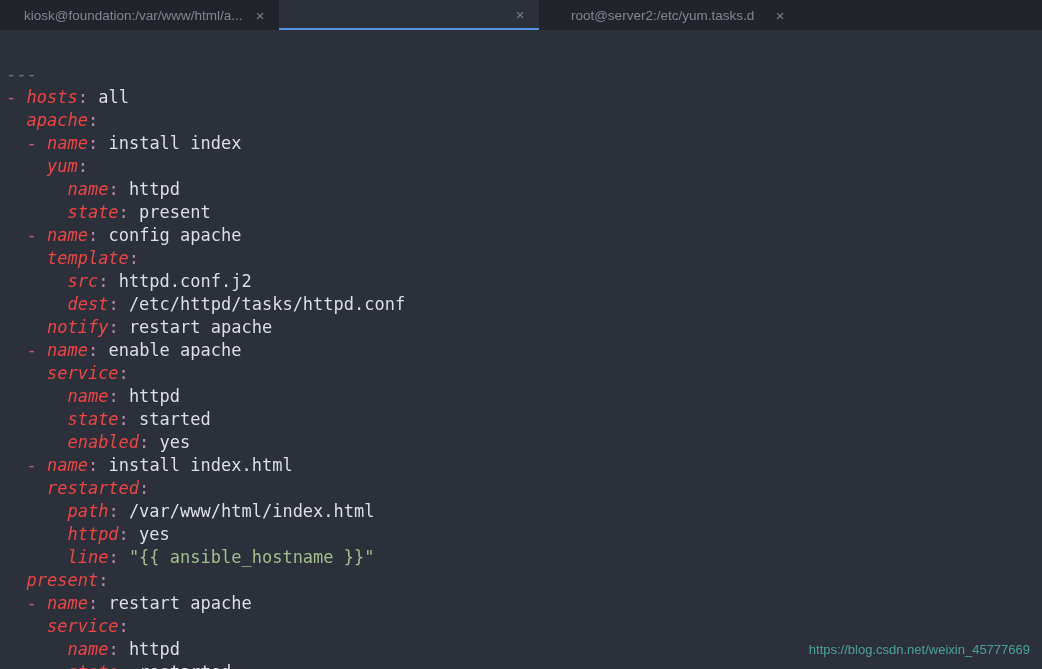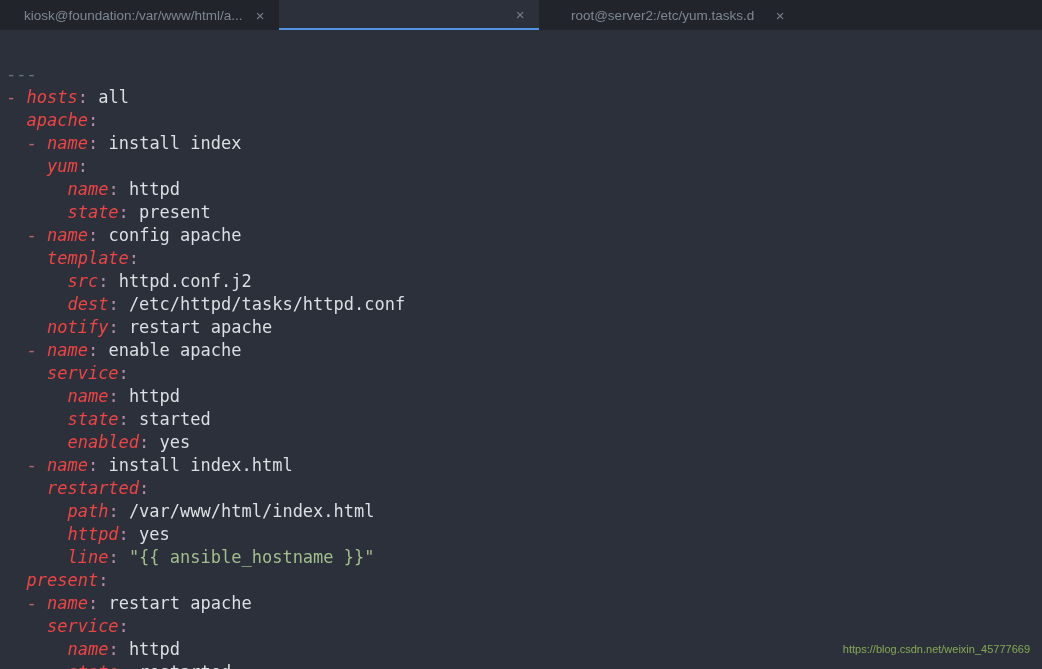--- a/index.html
+++ b/index.html
@@ -53,23 +53,23 @@
   .p  { color: #bf616a; }   
   .k  { color: #ef4444; font-style: italic; }   
   .c  { color: #b48ead; }   
   .v  { color: #dcdfe4; }   
   .s  { color: #a3be8c; }   
   .tr { color: #65737e; }   
   .watermark {
     position: absolute;
     right: 12px;
     bottom: 8px;
-    font-size: 11px;
+    font-size: 13px;
     font-family: sans-serif;
-    color: #bef264;
+    color: #5eead4;
     opacity: 0.6;
   }
 </style>
 </head>
 <body>
 
 <div class="tab-bar">
   <div class="tab">
     <span>kiosk@foundation:/var/www/html/a...</span>
     <span class="tab-close">×</span>

